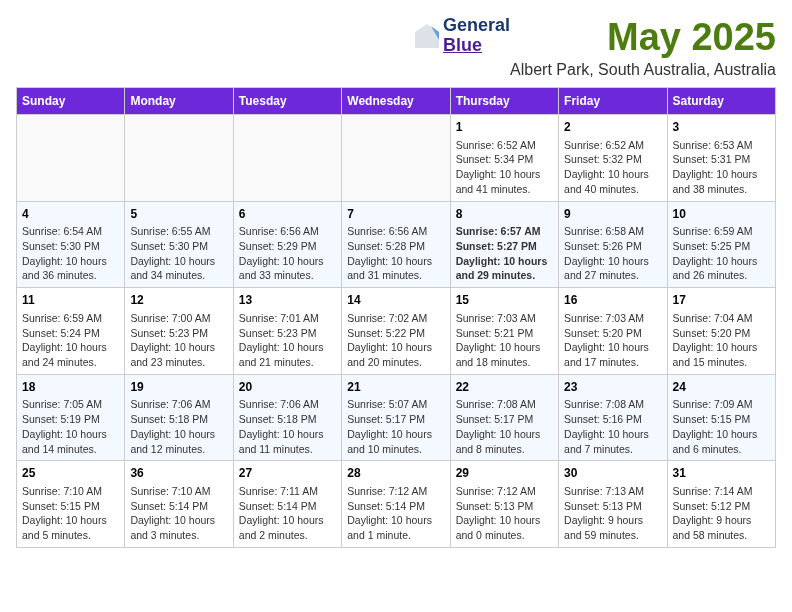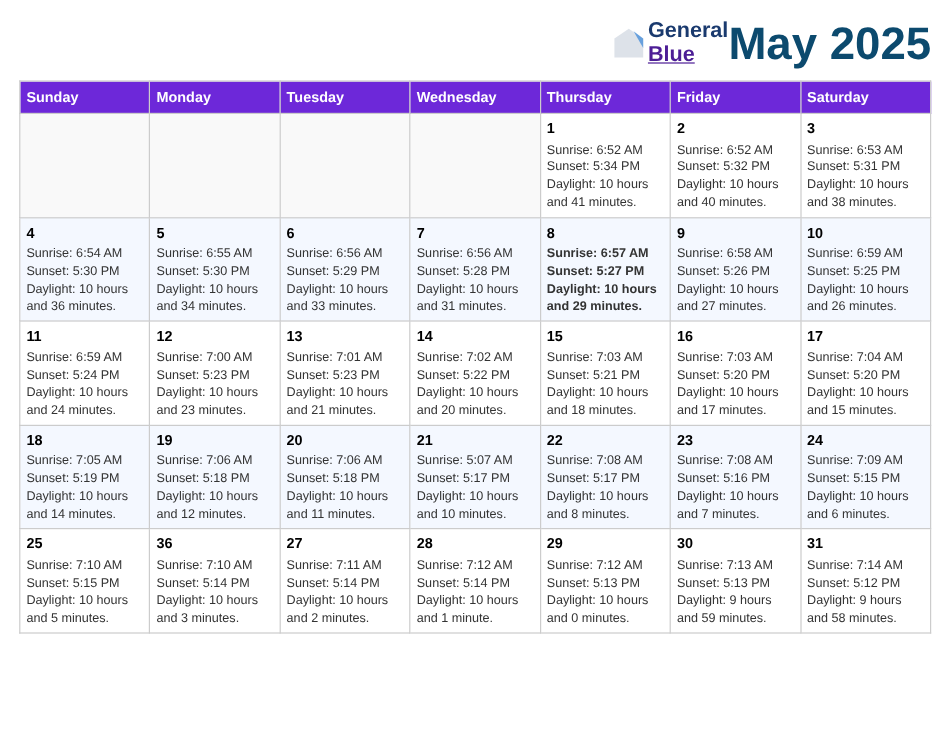--- a/index.html
+++ b/index.html
@@ -33,21 +33,21 @@
     .logo-icon {
       width: 28px;
       height: 28px;
       margin-right: 2px;
     }
     .title-area {
       text-align: right;
     }
     .month-title {
       font-size: 38px;
-      color: #0c4a6e;
+      color: #4d7c0f;
       font-weight: bold;
     }
     .subtitle {
       font-size: 16px;
       color: #333;
       margin-top: 2px;
     }
     .calendar {
       width: 100%;
       border-collapse: collapse;
@@ -96,20 +96,21 @@
       <rect width="28" height="28" fill="none"></rect>
       <polygon points="14,2 26,10 26,26 2,26 2,10" fill="#1a3a6e" opacity="0.15"></polygon>
       <polygon points="18,4 26,10 26,18" fill="#4a90d9" opacity="0.8"></polygon>
     </svg>
     <div class="logo-text">
       General<br><span>Blue</span>
     </div>
   </div>
   <div class="title-area">
     <div class="month-title">May 2025</div>
+    <div class="subtitle">Albert Park, South Australia, Australia</div>
   </div>
 </div>
 
 <table class="calendar">
   <thead>
     <tr>
     <th>Sunday</th>
         <th>Monday</th>
         <th>Tuesday</th>
         <th>Wednesday</th>

